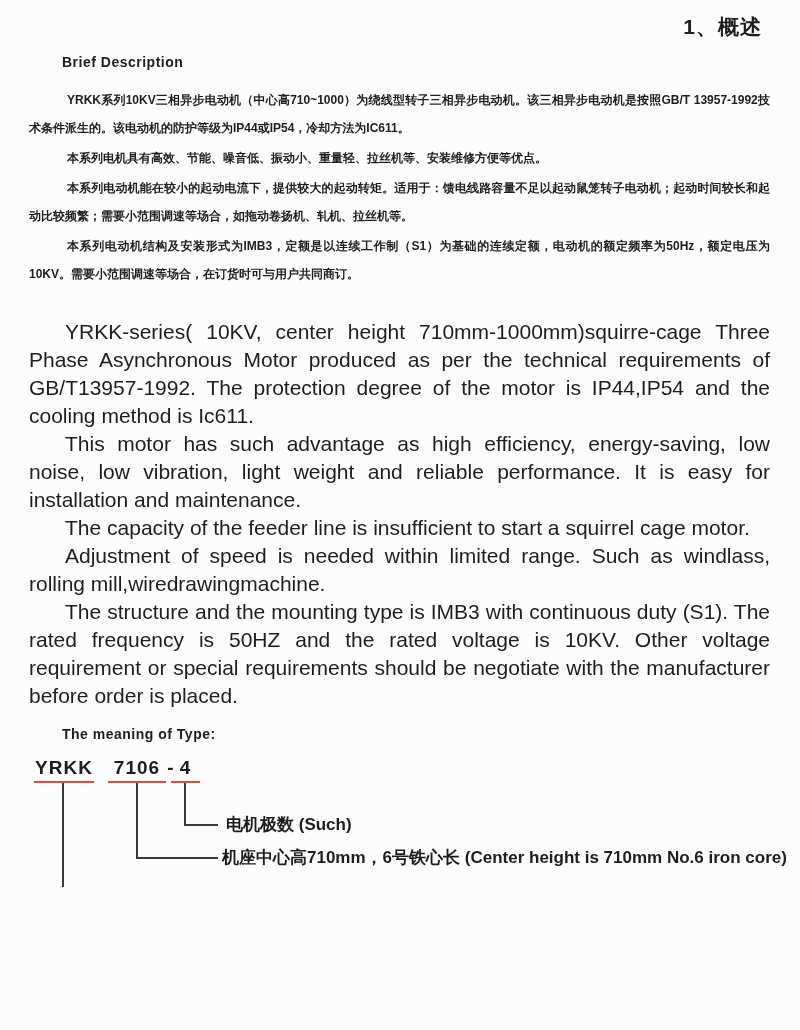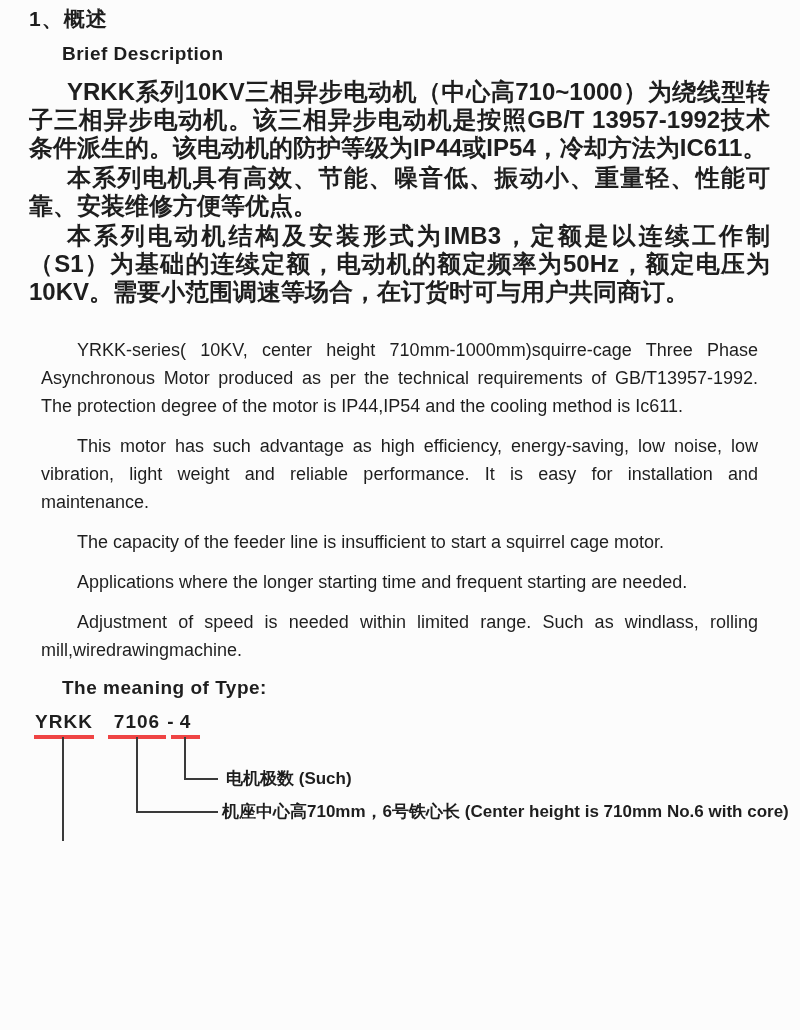--- a/index.html
+++ b/index.html
@@ -10,49 +10,50 @@
     color: #1e1e1e;
     font-family: "Liberation Sans", "DejaVu Sans", sans-serif;
     overflow: hidden;
   }
   .page { padding: 6px 30px 0 29px; }
 
   .sec-title {
     font-size: 21px;
     font-weight: 700;
     line-height: 26px;
-    margin: 0;
+    margin: 8px;
     letter-spacing: 1px;
+    text-align: right;
   }
   .sub-title {
-    font-size: 19px;
+    font-size: 14px;
     font-weight: 700;
     line-height: 24px;
     margin: 10px 0 0 33px;
     letter-spacing: 0.5px;
   }
 
   .zh-block { margin-top: 12px; }
   .zh-block p {
-    font-size: 24px;
+    font-size: 12px;
     line-height: 28px;
     font-weight: 600;
     text-align: justify;
     text-indent: 38px;
     margin: 0 0 2px 0;
   }
 
   .en-block { margin-top: 30px; }
   .en-block p {
-    font-size: 18px;
+    font-size: 21px;
     line-height: 28px;
     font-weight: 400;
     text-align: justify;
     text-indent: 36px;
-    margin: 12px;
+    margin: 0;
   }
 
   .sec2-title { margin-top: 24px; }
   .sec2-sub   { margin-top: 12px; }
 
   
   .type-diagram {
     position: relative;
     margin: 12px -30px 0 -29px;
     width: 800px;
@@ -60,21 +61,21 @@
   }
   .code {
     position: absolute;
     top: 0;
     font-size: 19px;
     line-height: 20px;
     font-weight: 700;
     text-align: center;
     letter-spacing: 1px;
     padding-bottom: 3px;
-    border-bottom: 4px solid #ef4444;
+    border-bottom: 2px solid #ef4444;
   }
   .code.sep { border-bottom: none; font-weight: 700; }
   .dline { position: absolute; background: #3a3a3a; }
   .vline { width: 2px; }
   .hline { height: 2px; }
   .dlabel {
     position: absolute;
     font-size: 17px;
     line-height: 20px;
     font-weight: 600;
@@ -84,47 +85,48 @@
 </head>
 <body>
 
 <div class="page">
 
   <h1 class="sec-title">1、概述</h1>
   <h2 class="sub-title">Brief Description</h2>
 
   <div class="zh-block">
     <p>YRKK系列10KV三相异步电动机（中心高710~1000）为绕线型转子三相异步电动机。该三相异步电动机是按照GB/T 13957-1992技术条件派生的。该电动机的防护等级为IP44或IP54，冷却方法为IC611。</p>
-    <p>本系列电机具有高效、节能、噪音低、振动小、重量轻、性能可靠、安装维修方便等优点。</p>
+    <p>本系列电机具有高效、节能、噪音低、振动小、重量轻、拉丝机等、安装维修方便等优点。</p>
+    <p>本系列电动机能在较小的起动电流下，提供较大的起动转矩。适用于：馈电线路容量不足以起动鼠笼转子电动机；起动时间较长和起动比较频繁；需要小范围调速等场合，如拖动卷扬机、轧机、拉丝机等。</p>
     <p>本系列电动机结构及安装形式为IMB3，定额是以连续工作制（S1）为基础的连续定额，电动机的额定频率为50Hz，额定电压为10KV。需要小范围调速等场合，在订货时可与用户共同商订。</p>
   </div>
 
   <div class="en-block">
     <p>YRKK-series( 10KV, center height 710mm-1000mm)squirre-cage Three Phase Asynchronous Motor produced as per the technical requirements of GB/T13957-1992. The protection degree of the motor is IP44,IP54 and the cooling method is Ic611.</p>
     <p>This motor has such advantage as high efficiency, energy-saving, low noise, low vibration, light weight and reliable performance. It is easy for installation and maintenance.</p>
     <p>The capacity of the feeder line is insufficient to start a squirrel cage motor.</p>
-    <p>Applications where the longer starting time and frequent starting are needed.</p>
     <p>Adjustment of speed is needed within limited range. Such as windlass, rolling mill,wiredrawingmachine.</p>
+    <p>The structure and the mounting type is IMB3 with continuous duty (S1). The rated frequency is 50HZ and the rated voltage is 10KV. Other voltage requirement or special requirements should be negotiate with the manufacturer before order is placed.</p>
   </div>
 
   <h2 class="sub-title sec2-sub">The meaning of Type:</h2>
 
   <div class="type-diagram">
 
     <span class="code" style="left:34px;  width:60px;">YRKK</span>
     <span class="code" style="left:108px; width:58px;">7106</span>
     <span class="code sep" style="left:164px; width:14px;">-</span>
     <span class="code" style="left:171px; width:29px;">4</span>
 
     <div class="dline vline" style="left:184px; top:25px; height:43px;"></div>
     <div class="dline hline" style="left:184px; top:66px; width:34px;"></div>
 
     <div class="dline vline" style="left:136px; top:25px; height:76px;"></div>
     <div class="dline hline" style="left:136px; top:99px; width:82px;"></div>
 
     <div class="dline vline" style="left:62px; top:25px; height:104px;"></div>
 
     <span class="dlabel" style="left:226px; top:57px;">电机极数 (Such)</span>
-    <span class="dlabel" style="left:222px; top:90px;">机座中心高710mm，6号铁心长 (Center height is 710mm No.6 with core)</span>
+    <span class="dlabel" style="left:222px; top:90px;">机座中心高710mm，6号铁心长 (Center height is 710mm No.6 iron core)</span>
 
   </div>
 
 </div>
 
 </body></html>

